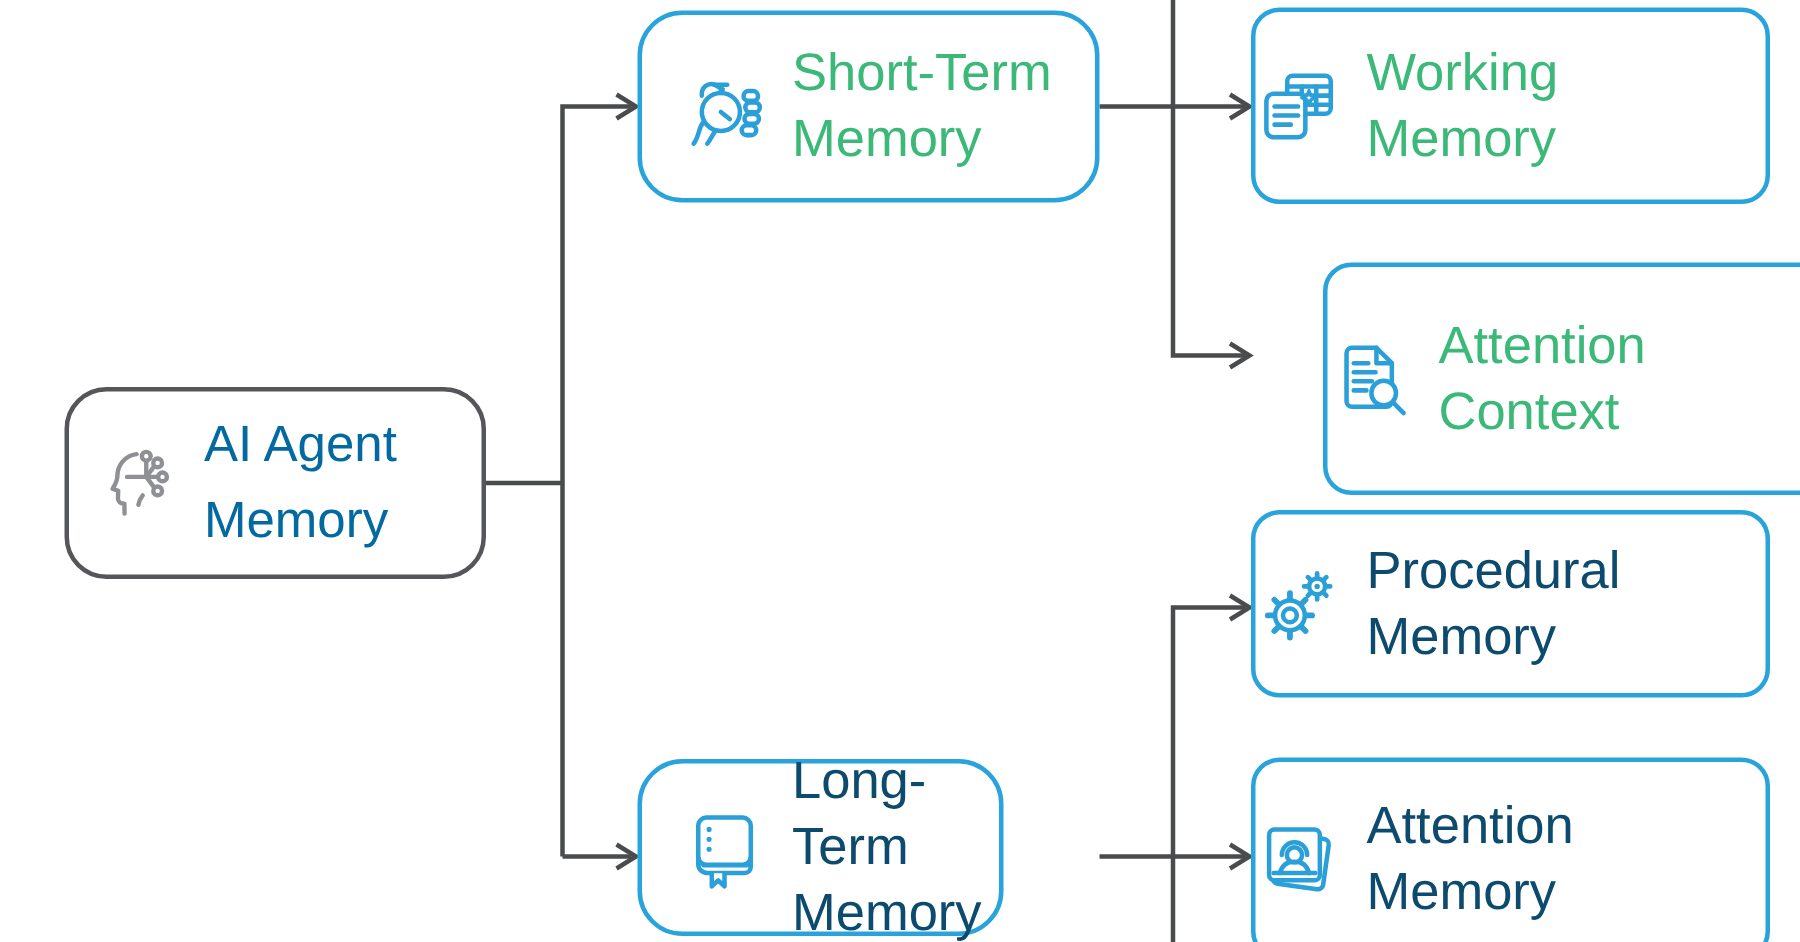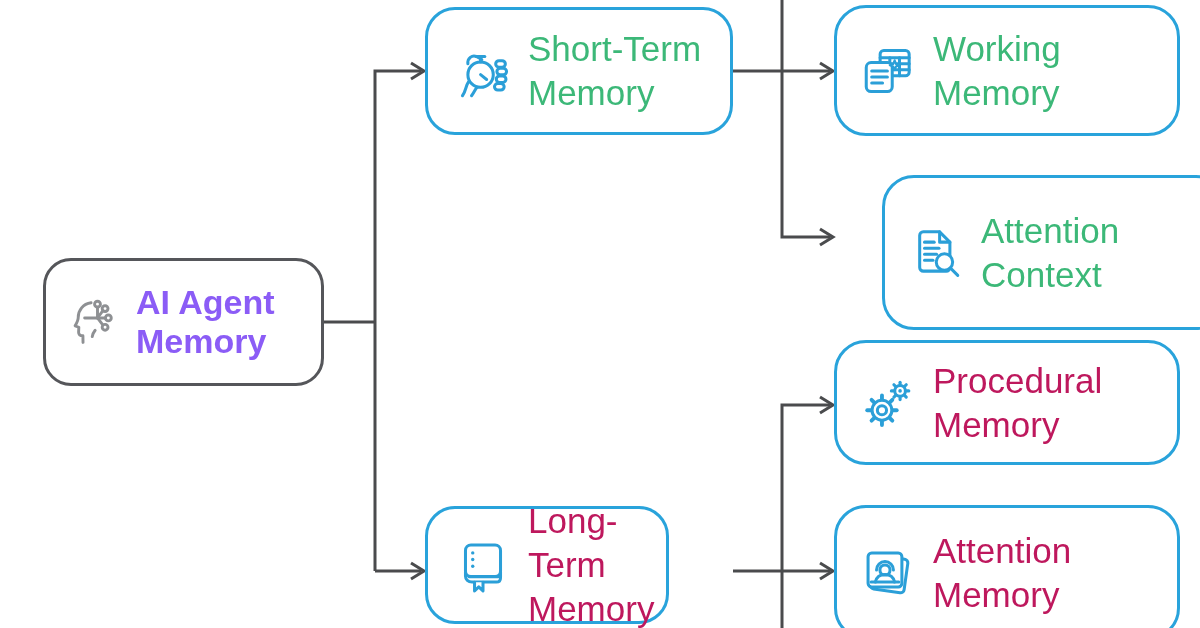--- a/index.html
+++ b/index.html
@@ -14,27 +14,27 @@
     display:flex;align-items:center;box-sizing:border-box;
   }
   .node .label{
     font-weight:400;font-size:35px;line-height:44px;color:#3cb878;
     white-space:pre-line;letter-spacing:0;
   }
   .node .icon{flex:0 0 auto;display:flex;align-items:center;}
   .node .icon svg{display:block;}
   
   .node.root{border-color:#55565a;border-radius:28px;padding-left:20px;gap:14px;}
-  .node.root .label{color:#8b5cf6;font-size:34px;line-height:39px;font-weight:bold;}
+  .node.root .label{color:#0369a1;font-size:34px;line-height:51px;}
   
   .node.mid{border-radius:30px;padding-left:26px;gap:16px;}
   
-  .node.right{border-radius:32px;padding-left:22px;gap:16px;}
+  .node.right{border-radius:19px;gap:16px;}
   .label.green{color:#3cb878;}
-  .label.blue{color:#be185d;}
+  .label.blue{color:#0c4a6e;}
   .ic{stroke:#2b9fd8;fill:none;stroke-width:2.5;stroke-linecap:round;stroke-linejoin:round;}
   .ic-gray{stroke:#8e9093;fill:none;stroke-width:2.5;stroke-linecap:round;stroke-linejoin:round;}
   .icfillw{fill:#ffffff;}
 </style>
 </head>
 <body>
 
 <div id="canvas">
 
   <svg id="wires" viewBox="0 0 1200 628">

